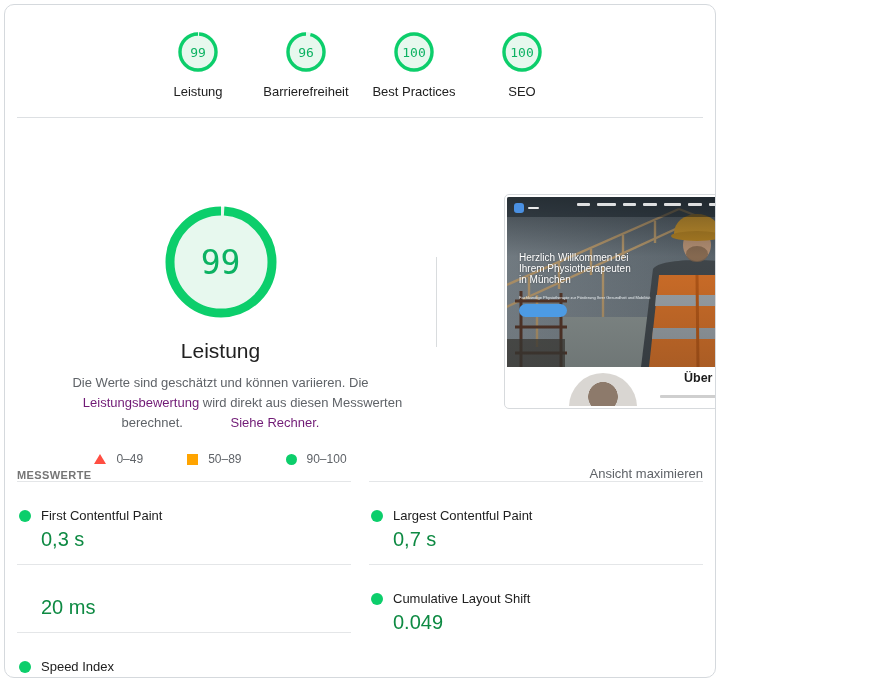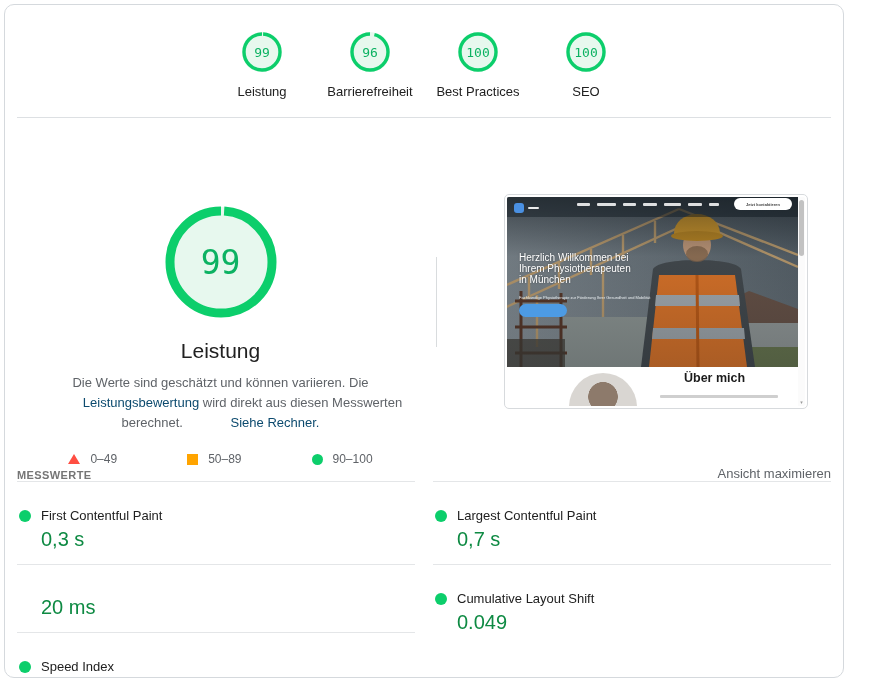--- a/index.html
+++ b/index.html
@@ -1,17 +1,17 @@
 <!DOCTYPE html>
 <html><head>
 <meta charset="utf-8">
 <style>
   html,body{margin:0;padding:0;background:#fff;}
   body{width:874px;height:682px;font-family:"Liberation Sans",sans-serif;-webkit-font-smoothing:antialiased;}
-  .card{position:relative;box-sizing:border-box;width:840px;height:674px;margin:4px;background:#fff;
+  .card{position:relative;box-sizing:border-box;width:712px;height:674px;margin:4px;background:#fff;
         border:1px solid #d5d9dd;border-radius:10px;overflow:hidden;}
 
   
   .score-strip{height:112px;display:flex;justify-content:center;align-items:flex-start;padding-top:26px;box-sizing:border-box;}
   .gauge-block{width:108px;display:flex;flex-direction:column;align-items:center;cursor:pointer;}
   .gauge{position:relative;}
   .gauge.sm{width:42px;height:42px;}
   .gauge.lg{width:112px;height:112px;}
   .gauge svg{display:block;width:100%;height:100%;}
   .gauge-fill{fill:#e7f8ee;stroke:none;}
@@ -25,22 +25,22 @@
   .gauge-label{margin-top:11px;font-size:13px;color:#212121;}
 
   .h-divider{height:1px;background:#dde0e3;margin:0 12px;}
 
   
   .summary{position:relative;display:flex;height:332px;}
   .summary-left{width:431px;display:flex;flex-direction:column;align-items:center;}
   .summary-left .gauge.lg{margin-top:88px;}
   .summary-title{margin-top:21px;font-size:21px;color:#212121;}
   .summary-desc{margin-top:10px;width:372px;text-align:center;font-size:13px;line-height:20px;color:#5f6368;}
-  .summary-desc a{color:#0c4a6e;text-decoration:none;cursor:pointer;padding-left:44px;}
-  .legend{margin-top:19px;display:flex;align-items:center;gap:70px;font-size:12px;color:#5f6368;}
+  .summary-desc a{color:#701a75;text-decoration:none;cursor:pointer;padding-left:44px;}
+  .legend{margin-top:19px;display:flex;align-items:center;gap:44px;font-size:12px;color:#5f6368;}
   .legend-item{display:flex;align-items:center;gap:10px;}
   .tri{width:0;height:0;border-left:6px solid transparent;border-right:6px solid transparent;border-bottom:10px solid #ff4e42;}
   .sq{width:11px;height:11px;background:#ffa400;}
   .dot-lg{width:11px;height:11px;border-radius:50%;background:#0cce6b;}
   .v-divider{position:absolute;left:431px;top:139px;width:1px;height:90px;background:#d9dcde;}
 
   
   .summary-right{flex:1;position:relative;}
   .thumb{position:absolute;left:68px;top:76px;width:304px;height:215px;box-sizing:border-box;
          border:1px solid #d7dadd;border-radius:5px;background:#fff;padding:2px;cursor:pointer;}

